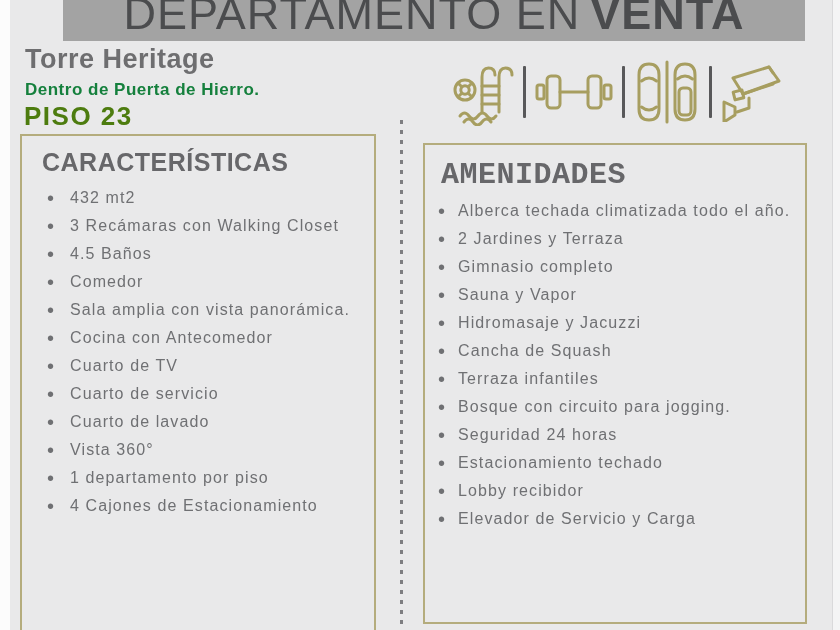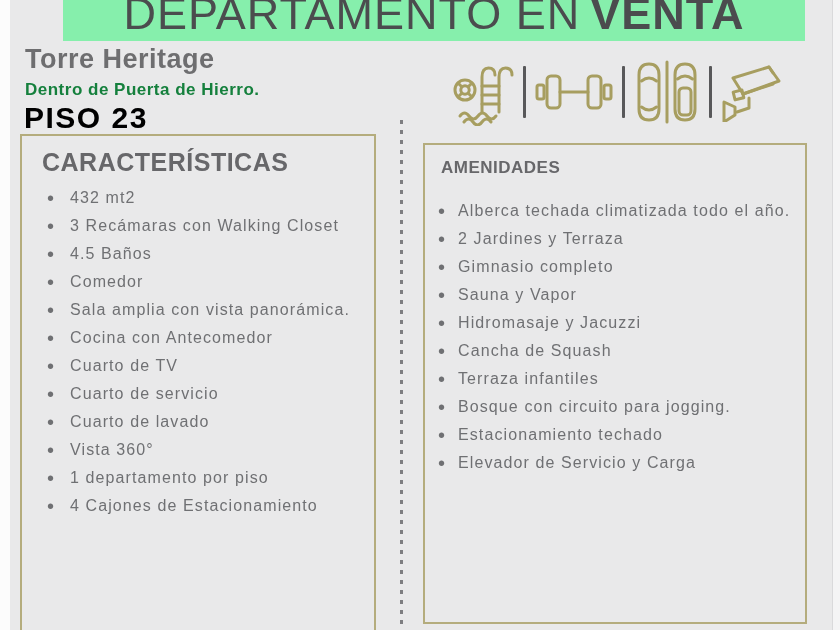--- a/index.html
+++ b/index.html
@@ -7,42 +7,42 @@
     position:relative; width:840px; height:630px;
     background:#e9e9ea; overflow:hidden;
     font-family:"Liberation Sans", sans-serif;
   }
   .edge-left  { position:absolute; left:0; top:0; width:10px; height:630px; background:#fcfcfc; }
   .edge-right { position:absolute; right:0; top:0; width:7px; height:630px; background:#f4f4f5; border-left:1px solid #d9d9db; }
 
   
   .banner {
     position:absolute; left:63px; top:0; width:742px; height:41px;
-    background:#86efac; overflow:hidden; text-align:center;
+    background:#a3a3a3; overflow:hidden; text-align:center;
   }
   .banner h1 {
     margin:-9px 0 0 0; line-height:1;
     font-size:45px; font-weight:400; color:#4b4c4e;
     letter-spacing:1px; white-space:nowrap;
   }
   .banner .t-reg  { font-weight:400; margin-right:10px; }
   .banner .t-bold { font-weight:700; }
 
   
   .prop-name {
     position:absolute; left:25px; top:44px;
     font-size:27px; color:#6e6e70; letter-spacing:0.5px;font-weight:bold;
   }
   .prop-loc {
     position:absolute; left:25px; top:80px;
     font-size:17px; font-weight:700; color:#15803d; letter-spacing:0.5px;
   }
   .prop-floor {
     position:absolute; left:24px; top:101px;
-    font-size:30px; font-weight:700; color:#000000; letter-spacing:1.5px;
+    font-size:26px; font-weight:700; color:#4d7c0f; letter-spacing:1.5px;
   }
 
   
   .icons-row {
     position:absolute; left:452px; top:56px; height:72px;
     display:flex; align-items:center;
   }
   .icons-row svg { display:block; }
   .icon-sep {
     width:3px; height:52px; background:#58585a; margin:0 9px;
@@ -67,21 +67,21 @@
   }
   .box li::before { content:"\2022"; position:absolute; font-size:20px; color:#6f7073; }
 
   .caracteristicas { left:20px; top:134px; width:352px; height:600px; }
   .caracteristicas h2 { margin:12px 0 7px 20px; font-size:25px; }
   .caracteristicas ul { padding:0 4px 0 16px; }
   .caracteristicas li { padding-left:32px; }
   .caracteristicas li::before { left:9px; }
 
   .amenidades { left:423px; top:143px; width:380px; height:477px; }
-  .amenidades h2 { margin:13px 0 19px 16px; font-size:17px; }
+  .amenidades h2 { margin:13px 0 5px 16px; font-size:30px;font-family:Liberation Mono, monospace; }
   .amenidades ul { padding:0 2px 0 8px; }
   .amenidades li { padding-left:25px; }
   .amenidades li::before { left:5px; }
 </style>
 </head>
 <body>
 
 <div class="page">
 
   <div class="edge-left"></div>
@@ -180,18 +180,20 @@
     <h2>AMENIDADES</h2>
     <ul>
         <li>Alberca techada climatizada todo el año.</li>
         <li>2 Jardines y Terraza</li>
         <li>Gimnasio completo</li>
         <li>Sauna y Vapor</li>
         <li>Hidromasaje y Jacuzzi</li>
         <li>Cancha de Squash</li>
         <li>Terraza infantiles</li>
         <li>Bosque con circuito para jogging.</li>
+        <li>Seguridad 24 horas</li>
         <li>Estacionamiento techado</li>
+        <li>Lobby recibidor</li>
         <li>Elevador de Servicio y Carga</li>
       </ul>
   </section>
 
 </div>
 
 </body></html>

